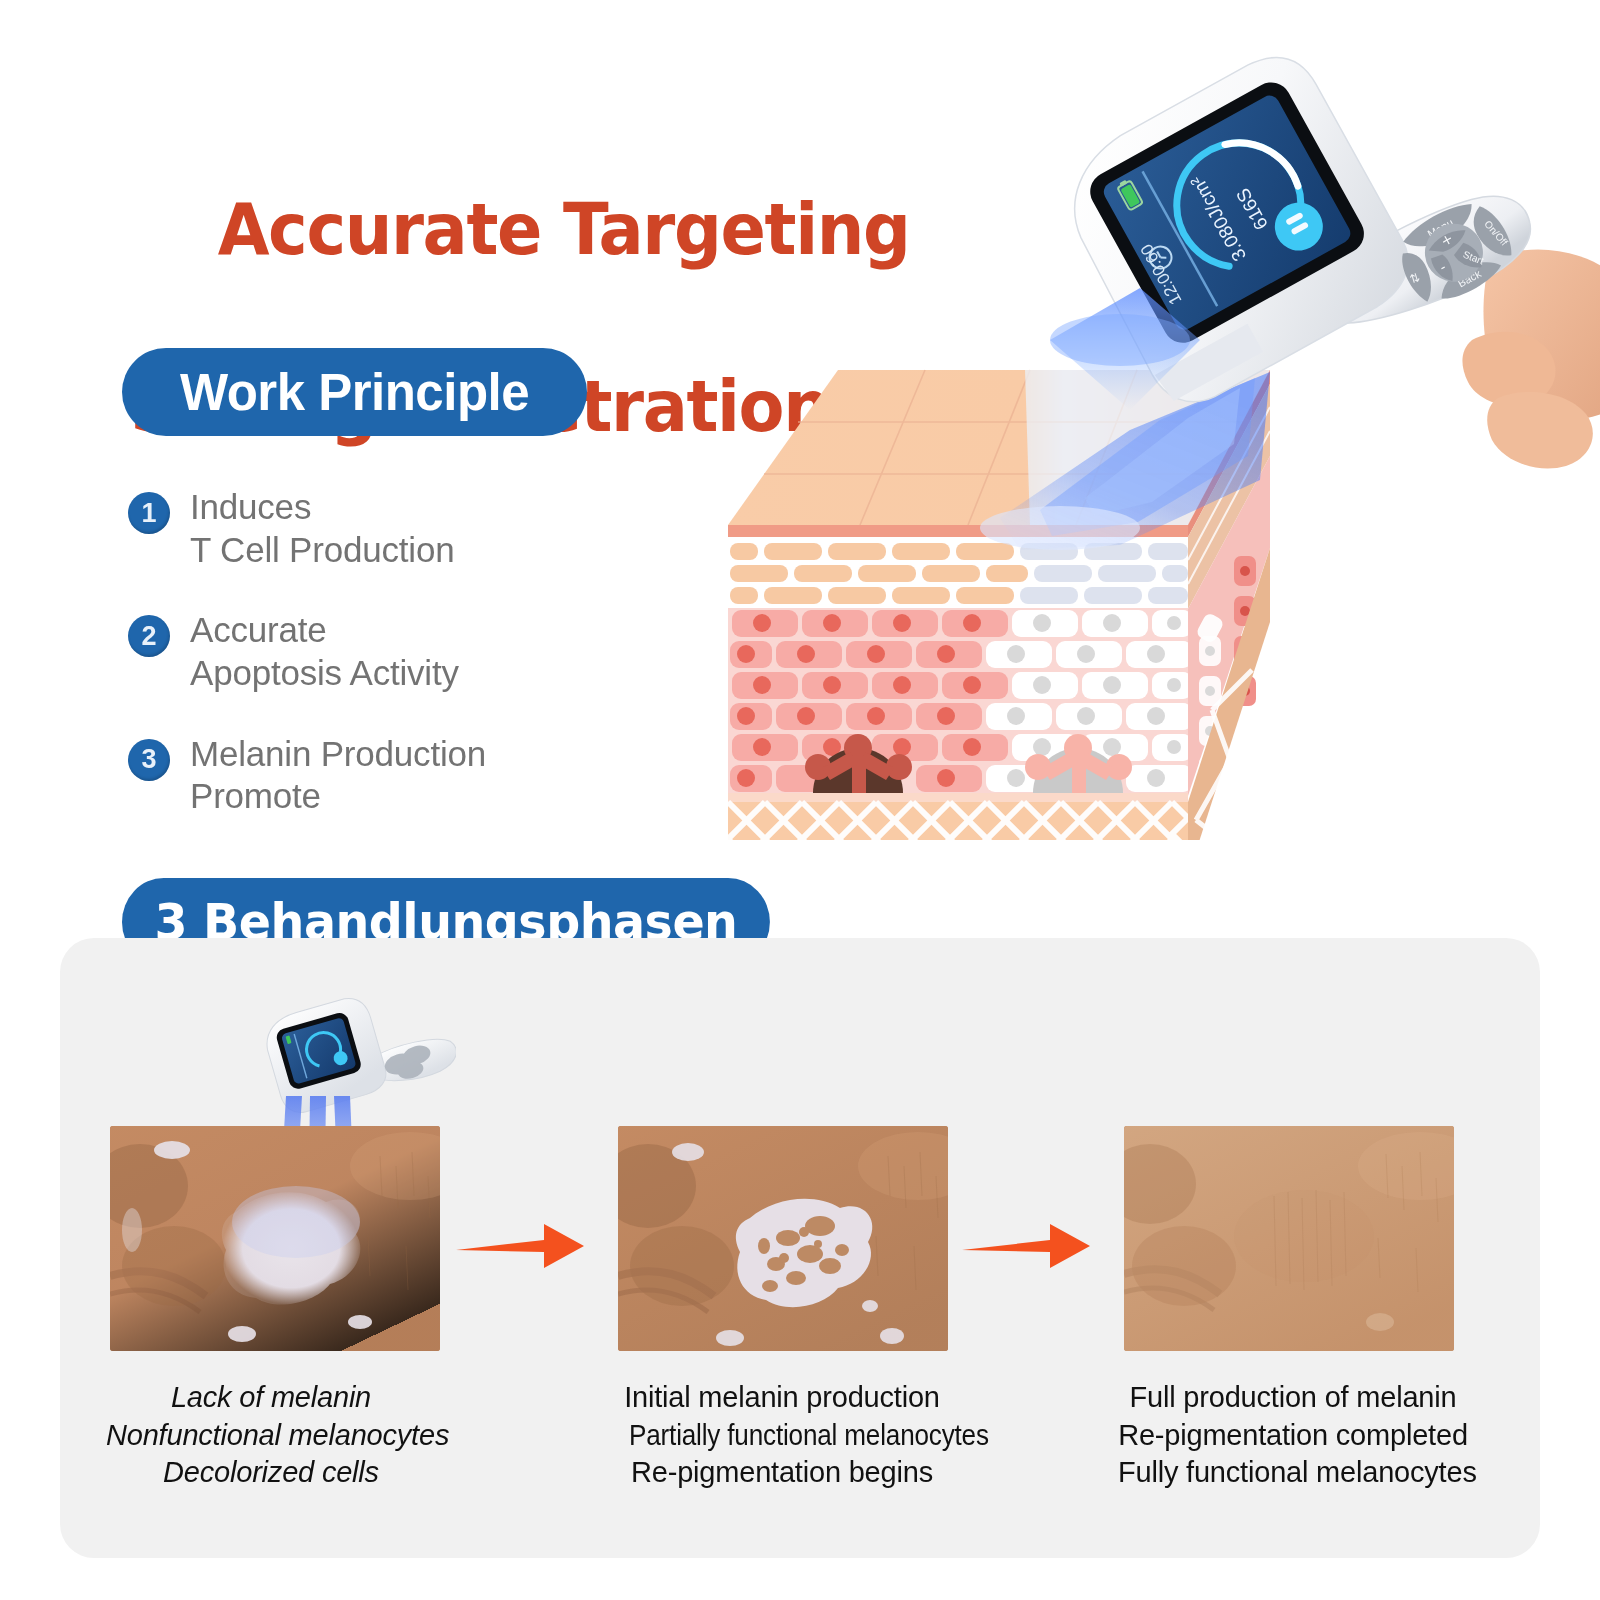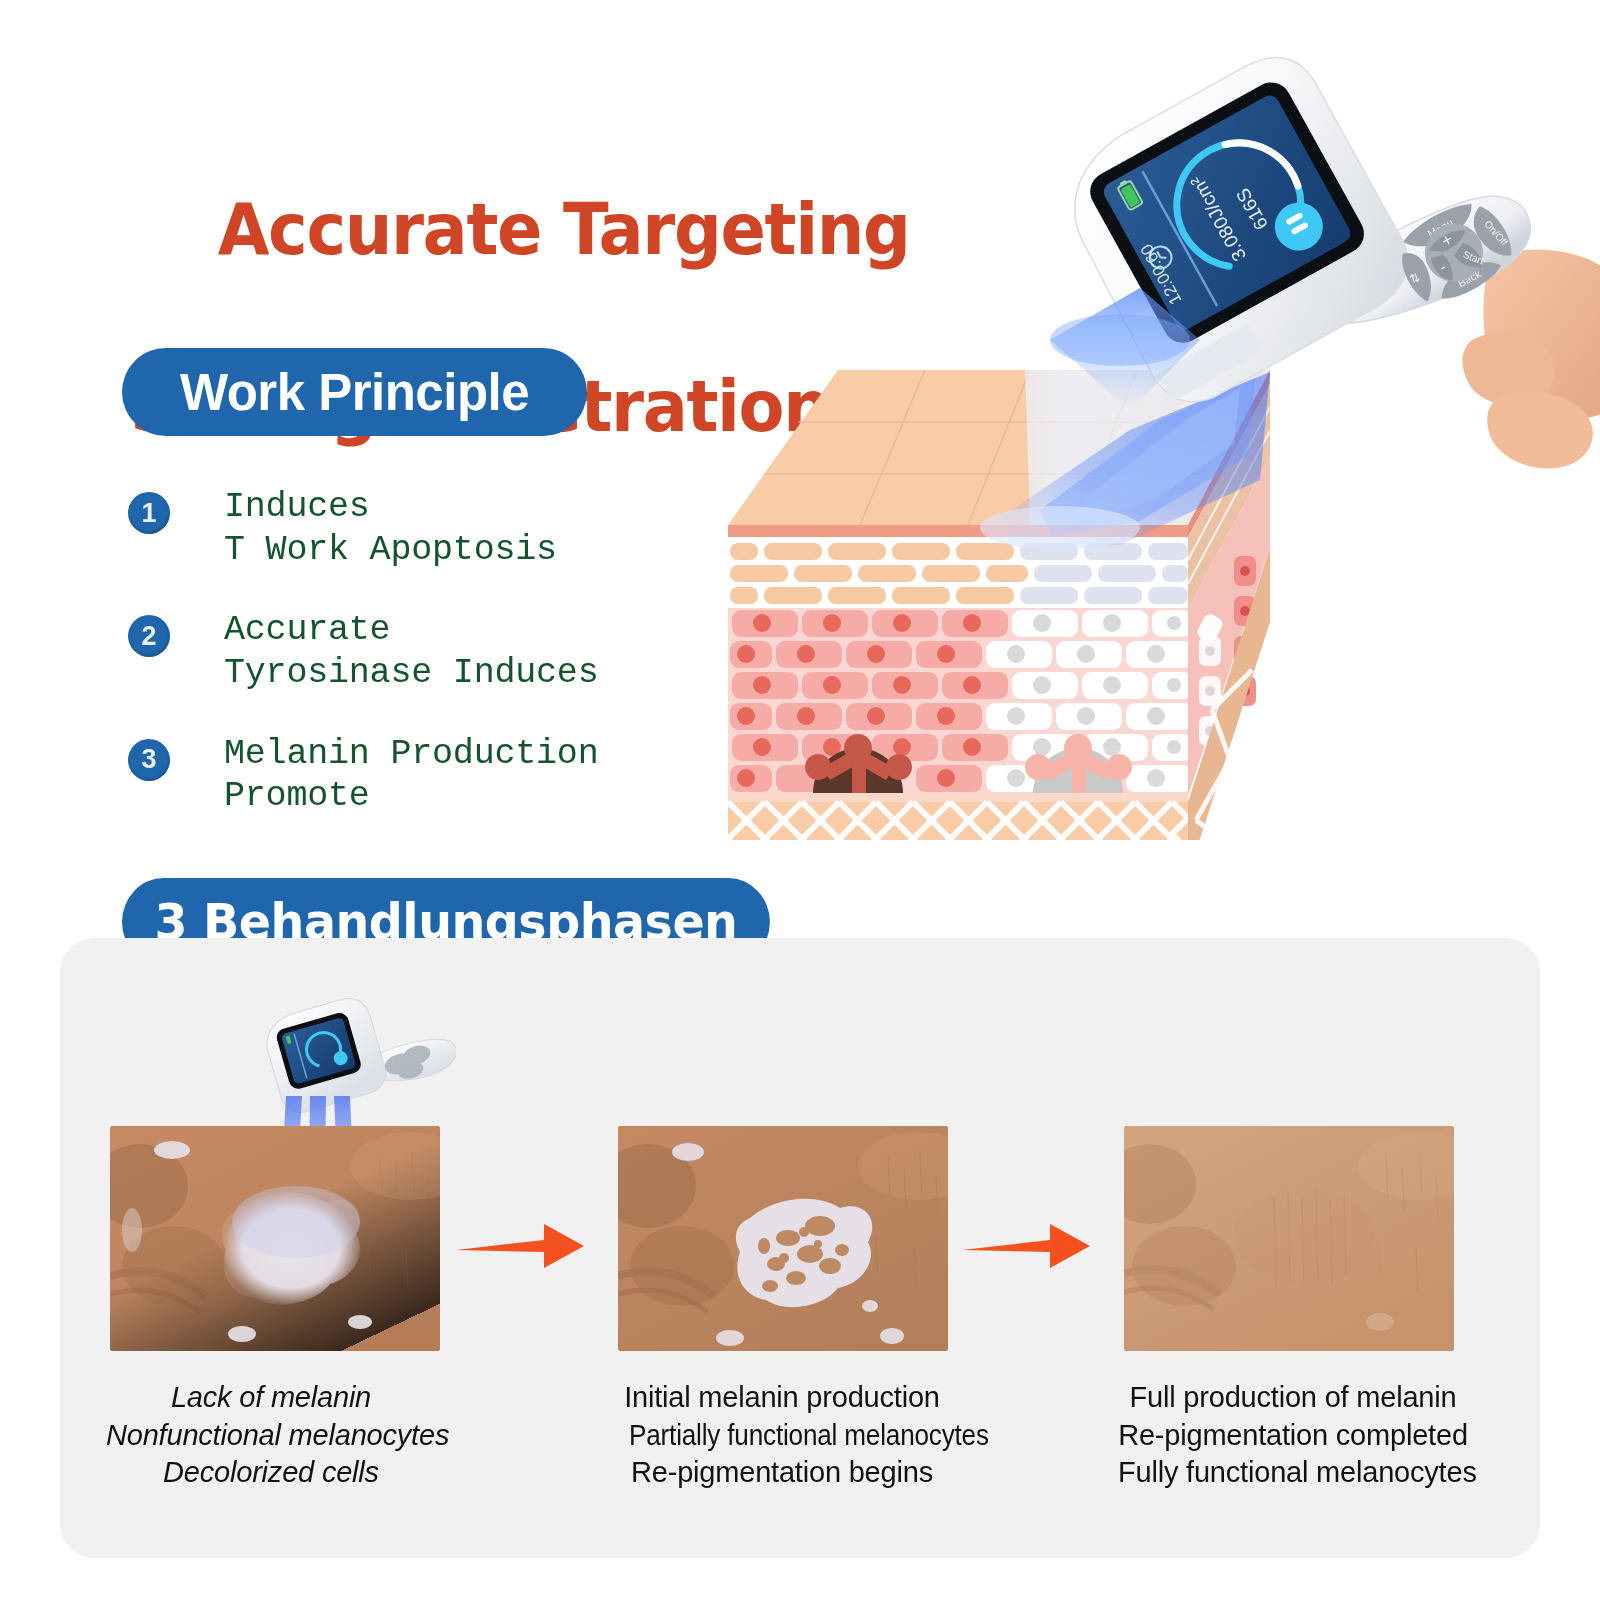--- a/index.html
+++ b/index.html
@@ -58,24 +58,23 @@
     flex: 0 0 auto;
     width: 42px; height: 42px; border-radius: 50%;
     background: #1F66AC;
     color: #E8F1FA;
     font-size: 27px; font-weight: 700;
     display: flex; align-items: center; justify-content: center;
     margin-top: 6px; margin-right: 20px;
     box-shadow: inset -1px -2px 3px rgba(0,0,0,.18);
   }
   .ptext {
-    font-size: 35px; line-height: 1.22; color: #14532d;
-    font-family: Liberation Mono, monospace;
+    font-size: 35px; line-height: 1.22; color: #737373;
+    font-family: Liberation Sans, sans-serif;
     letter-spacing: -0.2px;
-    margin-left: 34px;
   }
   .ptext .ln { display: block; white-space: nowrap; }
 
   
   #skin { position: absolute; left: 700px; top: 360px; width: 570px; height: 480px; }
   #skin svg { display:block; }
 
   
   #device-wrap { position:absolute; left: 1020px; top: 10px; width: 590px; height: 470px; }
   #device-wrap svg { display:block; }
@@ -140,28 +139,28 @@
 
   <div class="pill" id="pill-work">
     <span>Work Principle</span>
   </div>
 
   <div class="plist">
     <div class="pitem">
       <div class="pnum">1</div>
       <div class="ptext">
         <span class="ln">Induces</span>
-        <span class="ln">T Work Apoptosis</span>
+        <span class="ln">T Cell Production</span>
       </div>
     </div>
     <div class="pitem">
       <div class="pnum">2</div>
       <div class="ptext">
         <span class="ln">Accurate</span>
-        <span class="ln">Tyrosinase Induces</span>
+        <span class="ln">Apoptosis Activity</span>
       </div>
     </div>
     <div class="pitem">
       <div class="pnum">3</div>
       <div class="ptext">
         <span class="ln">Melanin Production</span>
         <span class="ln">Promote</span>
       </div>
     </div>
   </div>

